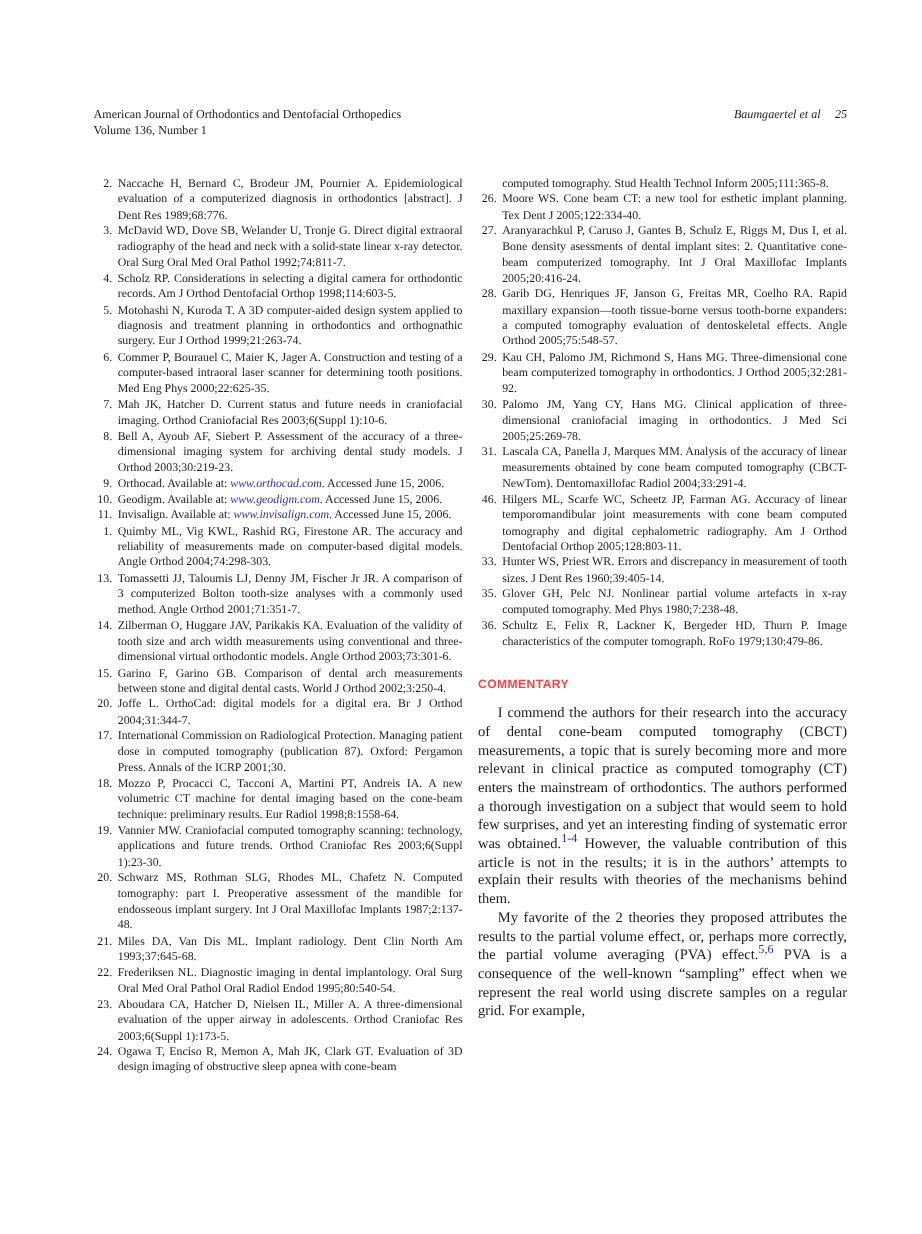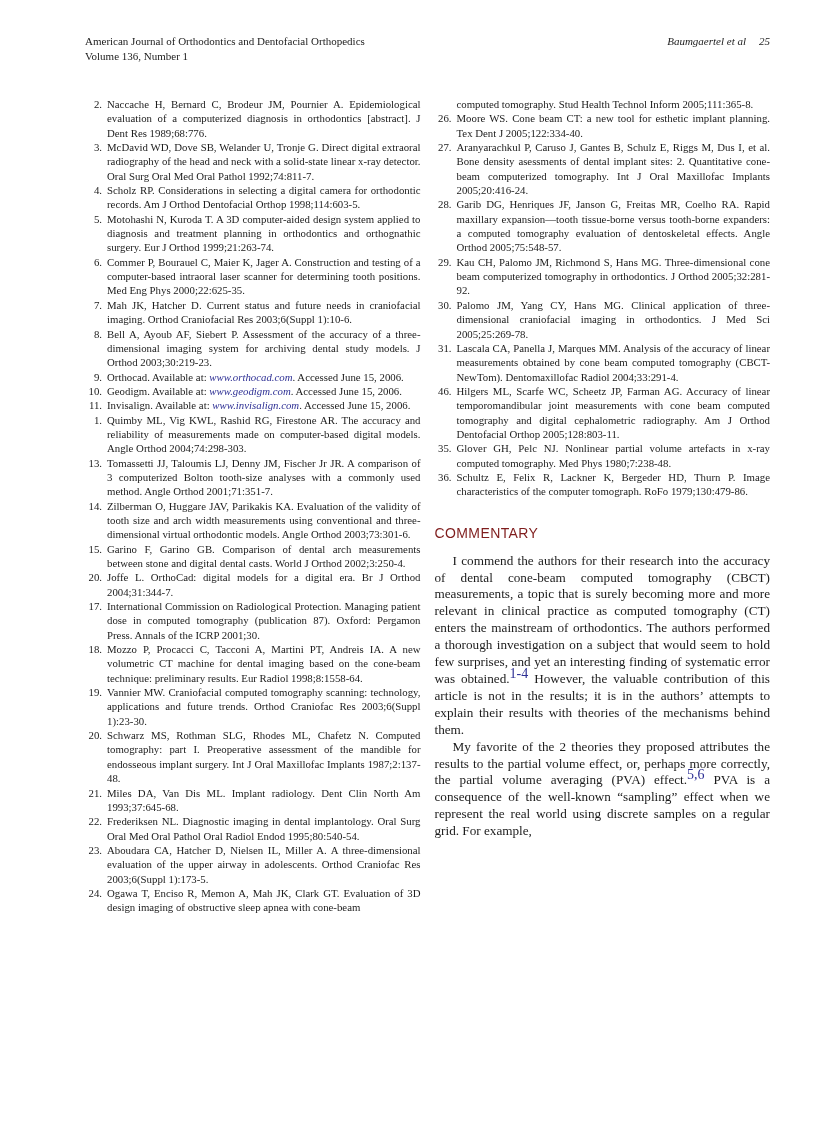--- a/index.html
+++ b/index.html
@@ -9,21 +9,21 @@
   *{box-sizing:border-box;margin:0;padding:0;}
   html,body{background:#ffffff;}
   body{
     width:838px;height:1122px;
     font-family:"Liberation Serif", serif;
     color:var(--ink);
     overflow:hidden;
   }
   .page{
     width:838px;height:1122px;
-    padding:34px 68px 0 85px;
+    padding:97px 68px 0 85px;
     position:relative;
   }
   
   .runhead{
     display:flex;justify-content:space-between;align-items:flex-start;
     font-size:11px;line-height:15px;
     margin-bottom:33px;
   }
   .runhead .right{white-space:nowrap;font-style:italic;}
   .runhead .pageno{margin-left:13px;}
@@ -39,35 +39,35 @@
     line-height:14.35px;
     text-align:left;
   }
   .ref .ref-num{text-align:right;}
   .ref .ref-text{text-align:justify;}
   .link{color:var(--link);font-style:italic;}
   
   .commentary{margin-top:26px;}
   .commentary-heading{
     font-family:"Liberation Sans", sans-serif;
-    font-size:14px;
+    font-size:11px;
     letter-spacing:0.4px;
-    color:#7f1d1d;
-    font-weight:normal;
+    color:#ef4444;
+    font-weight:bold;
   }
   .commentary-body{margin-top:12px;}
   .commentary-body p{
     font-size:13.2px;
     line-height:16.9px;
     text-align:justify;
     text-indent:18px;
   }
   sup.cite{
     color:var(--link);
-    font-size:14px;
+    font-size:11px;
     line-height:0;
     vertical-align:super;
   }
 </style>
 </head>
 <body>
 
 <div class="page">
 
   <div class="runhead">
@@ -203,20 +203,24 @@
             <span class="ref-num">30.</span>
             <span class="ref-text"><span>Palomo JM, Yang CY, Hans MG. Clinical application of three-dimensional craniofacial imaging in orthodontics. J Med Sci 2005;25:269-78.</span></span>
           </div>
           <div class="ref">
             <span class="ref-num">31.</span>
             <span class="ref-text"><span>Lascala CA, Panella J, Marques MM. Analysis of the accuracy of linear measurements obtained by cone beam computed tomography (CBCT-NewTom). Dentomaxillofac Radiol 2004;33:291-4.</span></span>
           </div>
           <div class="ref">
             <span class="ref-num">46.</span>
             <span class="ref-text"><span>Hilgers ML, Scarfe WC, Scheetz JP, Farman AG. Accuracy of linear temporomandibular joint measurements with cone beam computed tomography and digital cephalometric radiography. Am J Orthod Dentofacial Orthop 2005;128:803-11.</span></span>
+          </div>
+          <div class="ref">
+            <span class="ref-num">33.</span>
+            <span class="ref-text"><span>Hunter WS, Priest WR. Errors and discrepancy in measurement of tooth sizes. J Dent Res 1960;39:405-14.</span></span>
           </div>
           <div class="ref">
             <span class="ref-num">35.</span>
             <span class="ref-text"><span>Glover GH, Pelc NJ. Nonlinear partial volume artefacts in x-ray computed tomography. Med Phys 1980;7:238-48.</span></span>
           </div>
           <div class="ref">
             <span class="ref-num">36.</span>
             <span class="ref-text"><span>Schultz E, Felix R, Lackner K, Bergeder HD, Thurn P. Image characteristics of the computer tomograph. RoFo 1979;130:479-86.</span></span>
           </div>
         </div>

